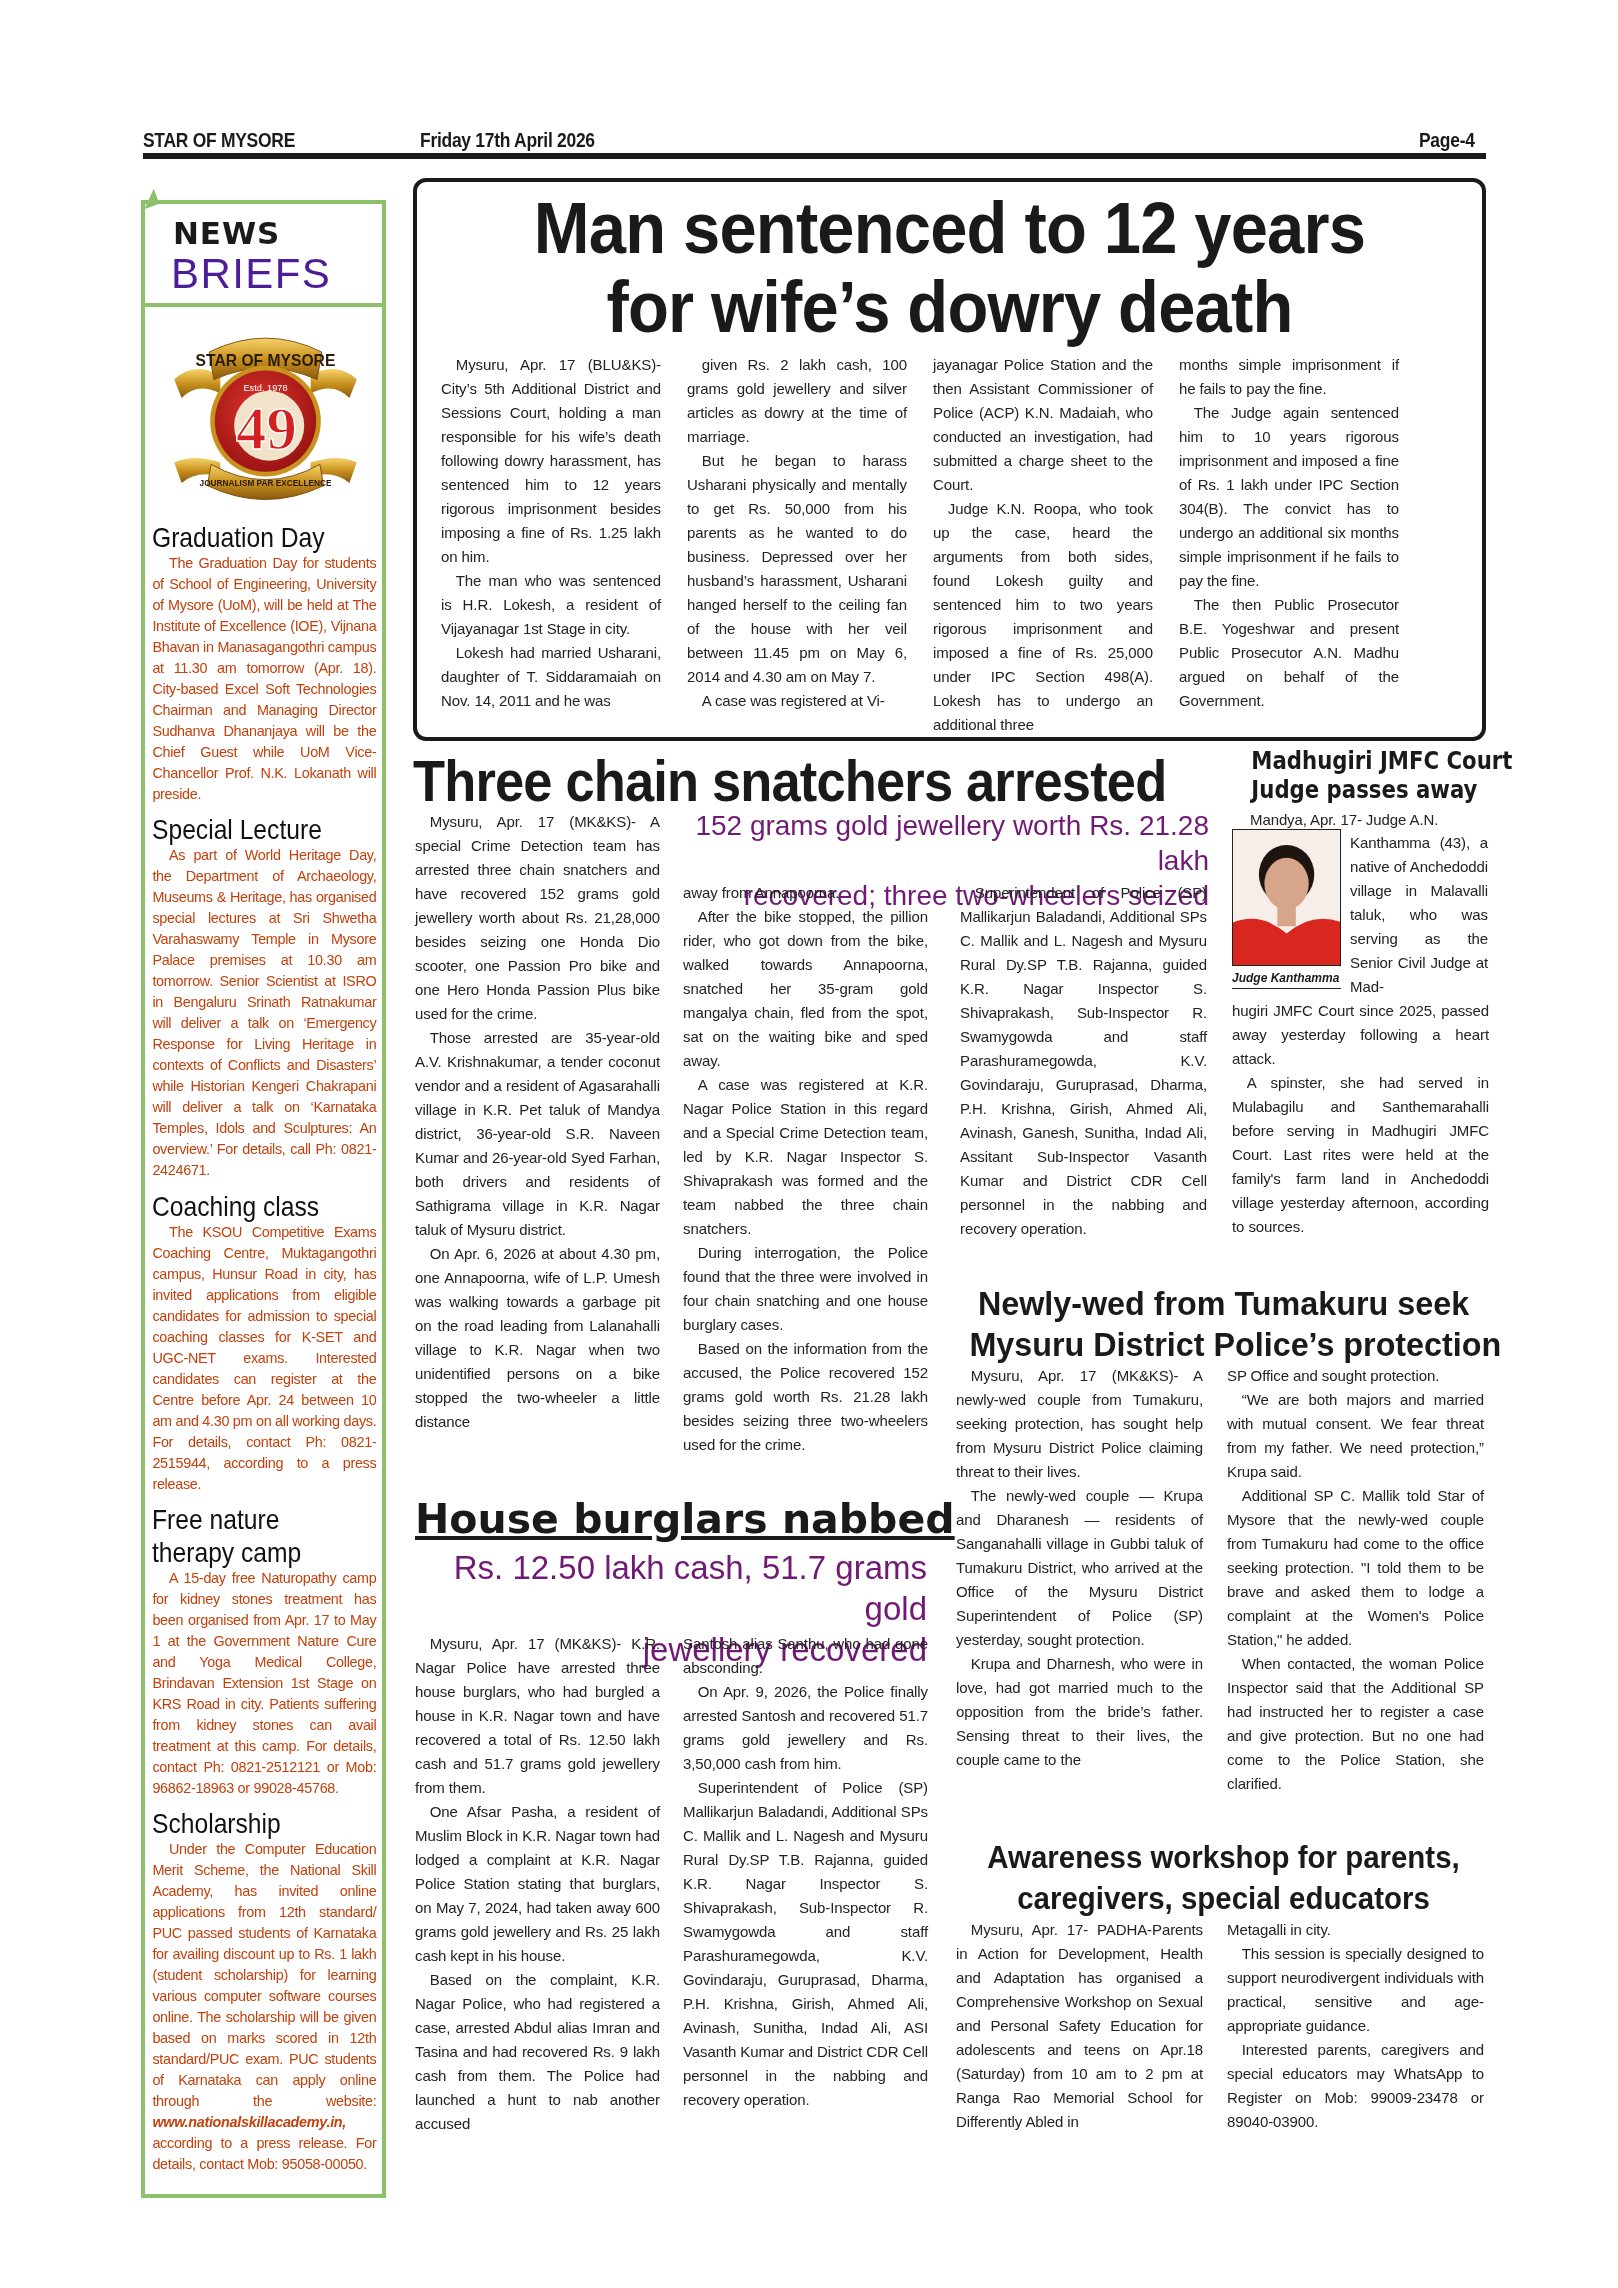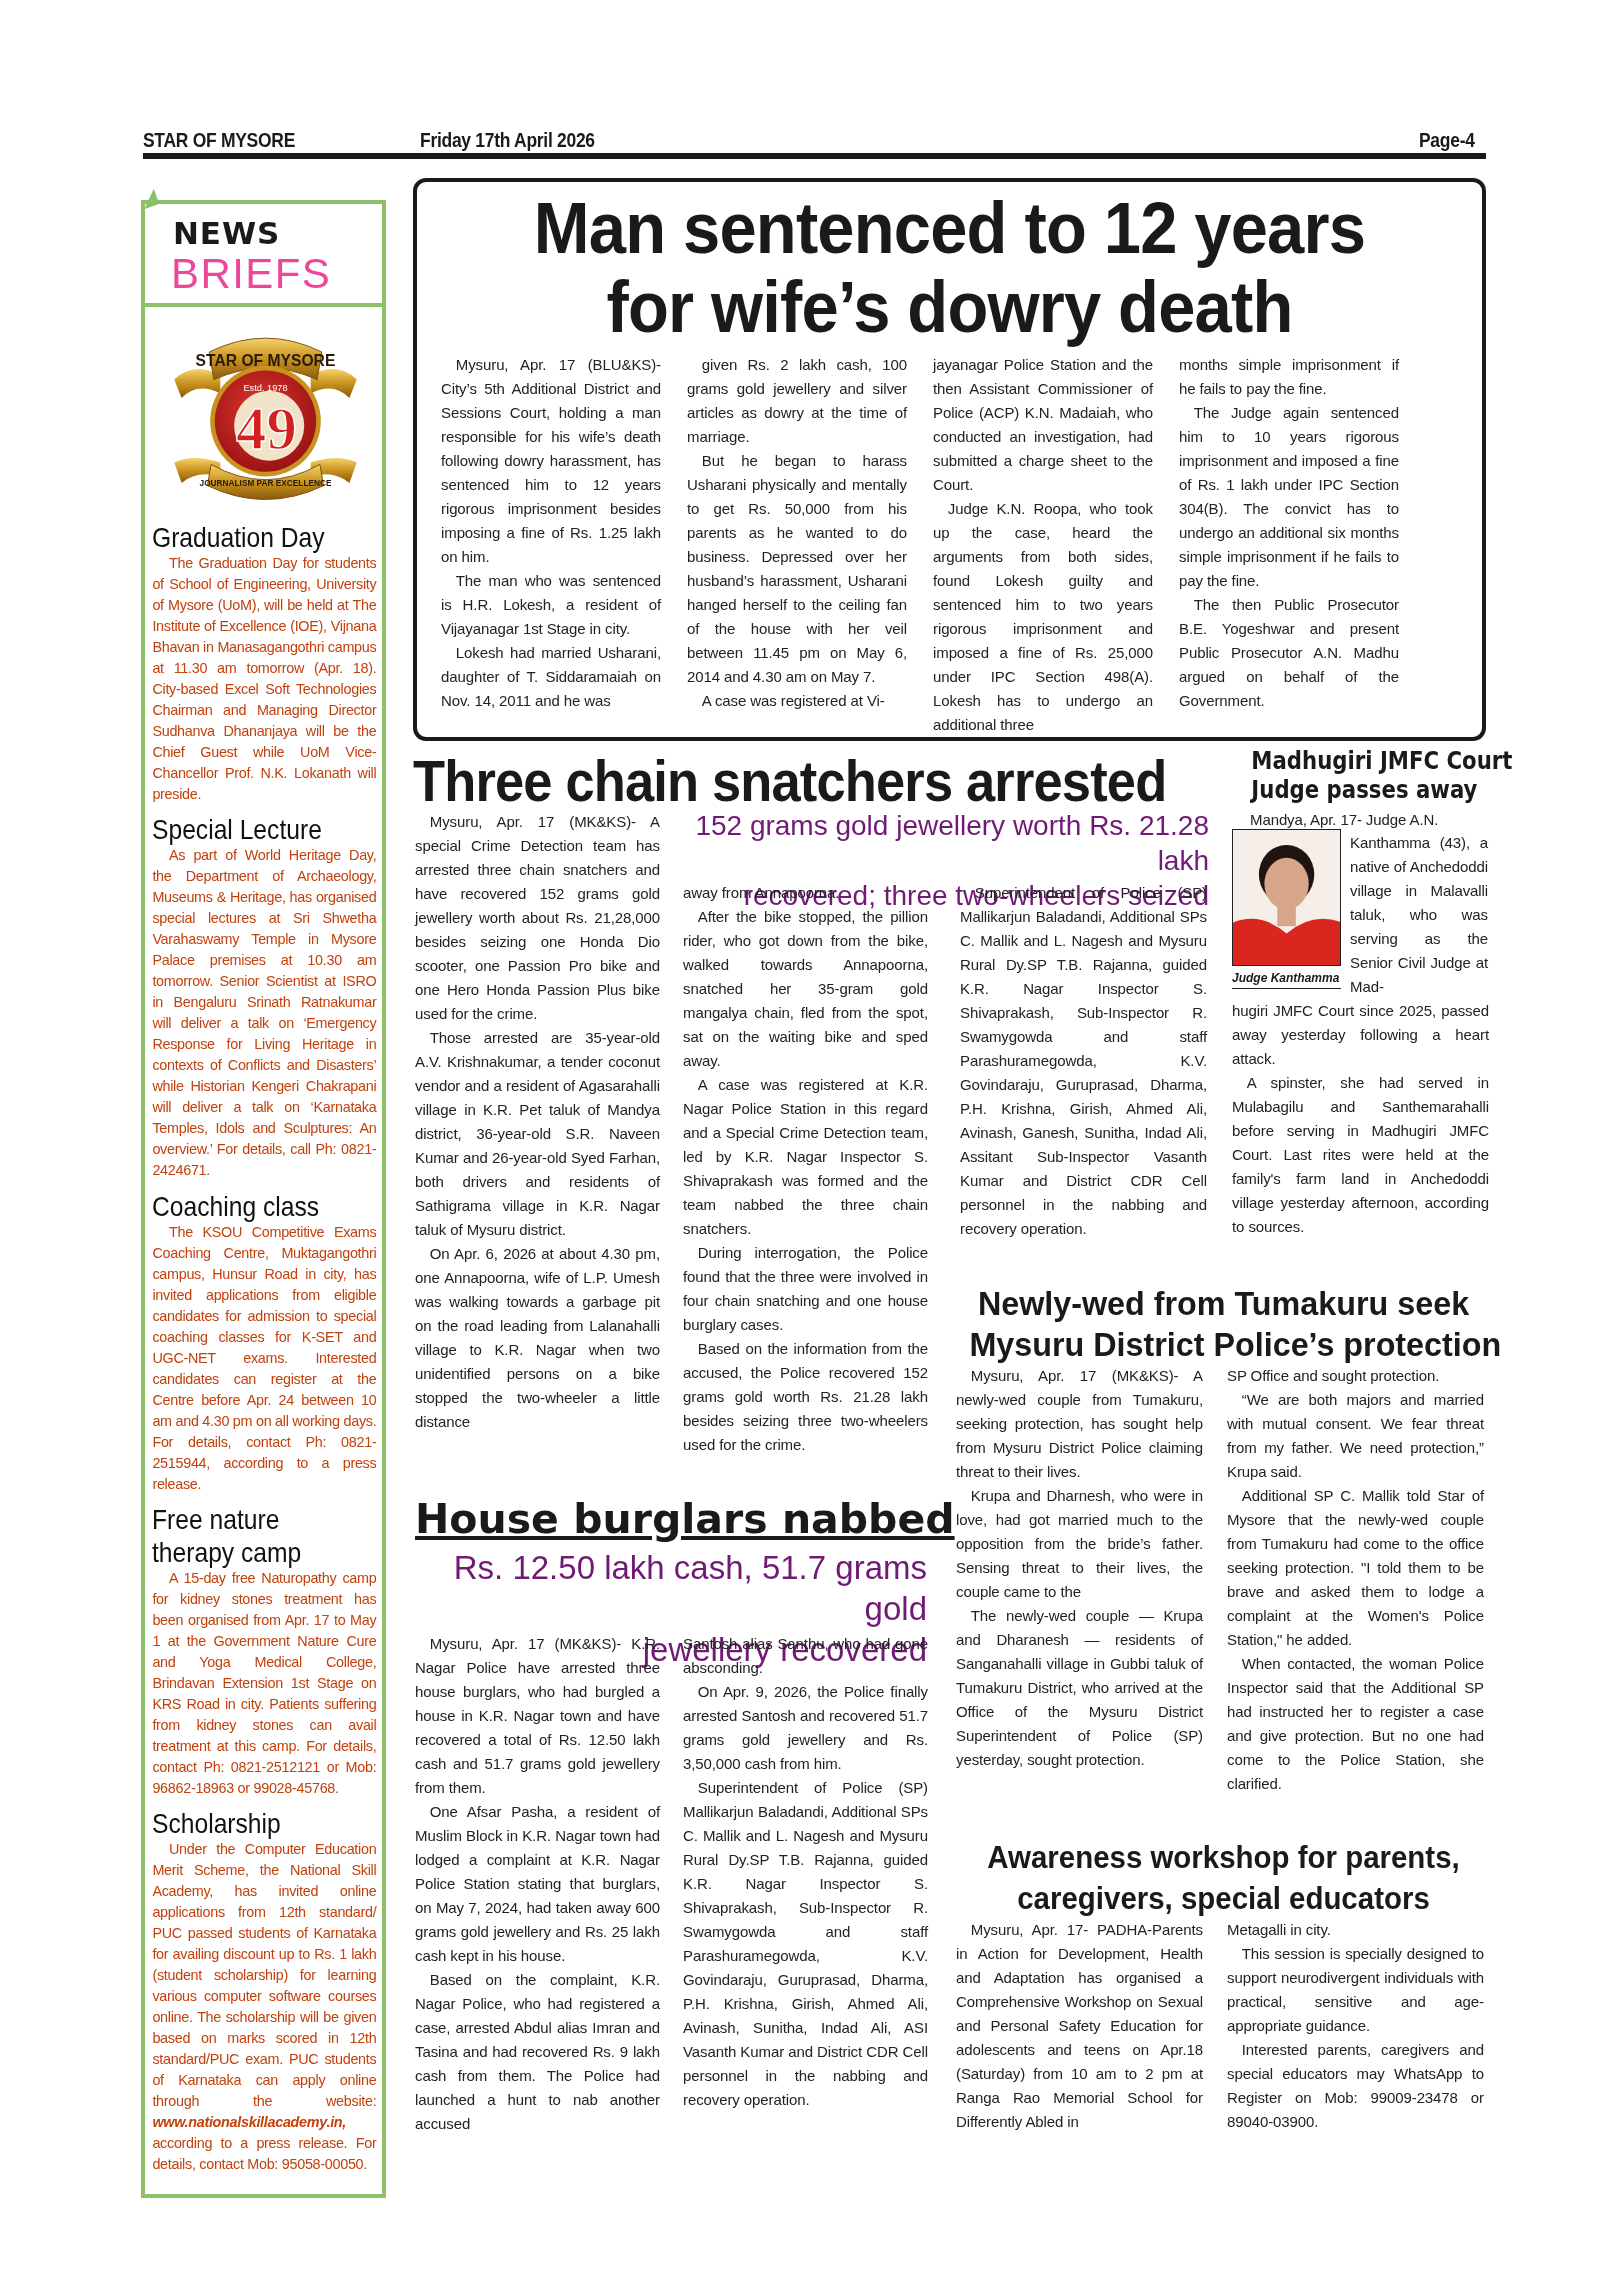--- a/index.html
+++ b/index.html
@@ -5,21 +5,21 @@
   * { box-sizing: border-box; margin: 0; padding: 0; }
   body { width: 1619px; height: 2289px; background: #ffffff; font-family: "Liberation Sans", sans-serif; color: #1a1a1a; position: relative; overflow: hidden; }
   .abs { position: absolute; }
   .masthead-text { font-family: "Liberation Sans", sans-serif; font-weight: bold; font-size: 19.4px; letter-spacing: -0.3px; top: 129px; transform: scaleX(0.9); transform-origin: left; }
   .rule { left: 143px; top: 153px; width: 1343px; height: 5.5px; background: #1a1a1a; }
   
   .sidebar { left: 141px; top: 180px; width: 245px; height: 1998px; border: 4.6px solid #8cc06b; margin-top: 20px; }
   .sidebar-head { position: absolute; left: 0; top: 0; width: 100%; height: 103px; border-bottom: 4.6px solid #8cc06b; }
   .corner { position: absolute; left: -3.7px; top: -13px; width: 0; height: 0; border-left: 16.6px solid transparent; border-right: 0; border-bottom: 16.6px solid #8cc06b; transform: rotate(-20deg); }
   .news-word { position: absolute; left: 28px; top: 11px; font-family: "DejaVu Sans", sans-serif; font-weight: bold; font-size: 31px; letter-spacing: 0.9px; }
-  .briefs-word { position: absolute; left: 26px; top: 46px; font-size: 42px; letter-spacing: 1.4px; font-weight: normal; color: #ec4899; }
+  .briefs-word { position: absolute; left: 26px; top: 46px; font-size: 42px; letter-spacing: 1.4px; font-weight: normal; color: #4c1d95; }
   .logo { position: absolute; left: 20px; top: 120px; width: 201px; height: 185px; }
   .sidebar-body { position: absolute; left: 7.4px; top: 309px; width: 224px; }
   .brief-title { font-size: 28px; line-height: 31px; color: #111; margin-top: 9.2px; transform: scaleX(0.88); transform-origin: left; white-space: nowrap; }
   .brief-text { font-size: 14.4px; line-height: 21px; text-align: justify; text-indent: 16.6px; color: #c2410c; letter-spacing: -0.3px; transform-origin: left; }
   .brief-text .url { font-weight: bold; font-style: italic; }
   
   .main-box { left: 413px; top: 178px; width: 1073px; height: 563px; border: 4.6px solid #1a1a1a; border-radius: 13px; }
   .main-head { position: absolute; left: 0; top: 7.4px; width: 100%; text-align: center; font-family: "Liberation Sans", sans-serif; font-weight: bold; font-size: 72px; line-height: 79px; letter-spacing: -0.9px; transform: scaleX(0.93); }
   .cols { position: absolute; display: flex; }
   .col { text-align: justify; font-size: 15px; line-height: 24px; color: #222; letter-spacing: -0.1px; }
@@ -179,22 +179,22 @@
     <p>On Apr. 9, 2026, the Police finally arrested Santosh and recovered 51.7 grams gold jewellery and Rs. 3,50,000 cash from him.</p>
     <p>Superintendent of Police (SP) Mallikarjun Baladandi, Additional SPs C. Mallik and L. Nagesh and Mysuru Rural Dy.SP T.B. Rajanna, guided K.R. Nagar Inspector S. Shivaprakash, Sub-Inspector R. Swamygowda and staff Parashuramegowda, K.V. Govindaraju, Guruprasad, Dharma, P.H. Krishna, Girish, Ahmed Ali, Avinash, Sunitha, Indad Ali, ASI Vasanth Kumar and District CDR Cell personnel in the nabbing and recovery operation.</p>
 </div>
 
 <div class="abs headline" style="left:956px; top:1283px; width:535px; text-align:center; font-size:34px; line-height:41px; transform:scaleX(0.95); transform-origin:center;">
   <div>Newly-wed from Tumakuru seek</div>
   <div>Mysuru District Police’s protection</div>
 </div>
 <div class="abs col" style="left:956px; top:1364px; width:247px;">
   <p>Mysuru, Apr. 17 (MK&amp;KS)- A newly-wed couple from Tumakuru, seeking protection, has sought help from Mysuru District Police claiming threat to their lives.</p>
+    <p>The newly-wed couple — Krupa and Dharanesh — residents of Sanganahalli village in Gubbi taluk of Tumakuru District, who arrived at the Office of the Mysuru District Superintendent of Police (SP) yesterday, sought protection.</p>
     <p>Krupa and Dharnesh, who were in love, had got married much to the opposition from the bride’s father. Sensing threat to their lives, the couple came to the</p>
-    <p>The newly-wed couple — Krupa and Dharanesh — residents of Sanganahalli village in Gubbi taluk of Tumakuru District, who arrived at the Office of the Mysuru District Superintendent of Police (SP) yesterday, sought protection.</p>
 </div>
 <div class="abs col" style="left:1227px; top:1364px; width:257px;">
   <p style="text-indent:0">SP Office and sought protection.</p>
     <p>“We are both majors and married with mutual consent. We fear threat from my father. We need protection,” Krupa said.</p>
     <p>Additional SP C. Mallik told Star of Mysore that the newly-wed couple from Tumakuru had come to the office seeking protection. "I told them to be brave and asked them to lodge a complaint at the Women's Police Station," he added.</p>
     <p>When contacted, the woman Police Inspector said that the Additional SP had instructed her to register a case and give protection. But no one had come to the Police Station, she clarified.</p>
 </div>
 
 <div class="abs headline" style="left:956px; top:1837px; width:535px; text-align:center; font-size:31px; line-height:41px; transform:scaleX(0.95); transform-origin:center;">
   <div>Awareness workshop for parents,</div>

